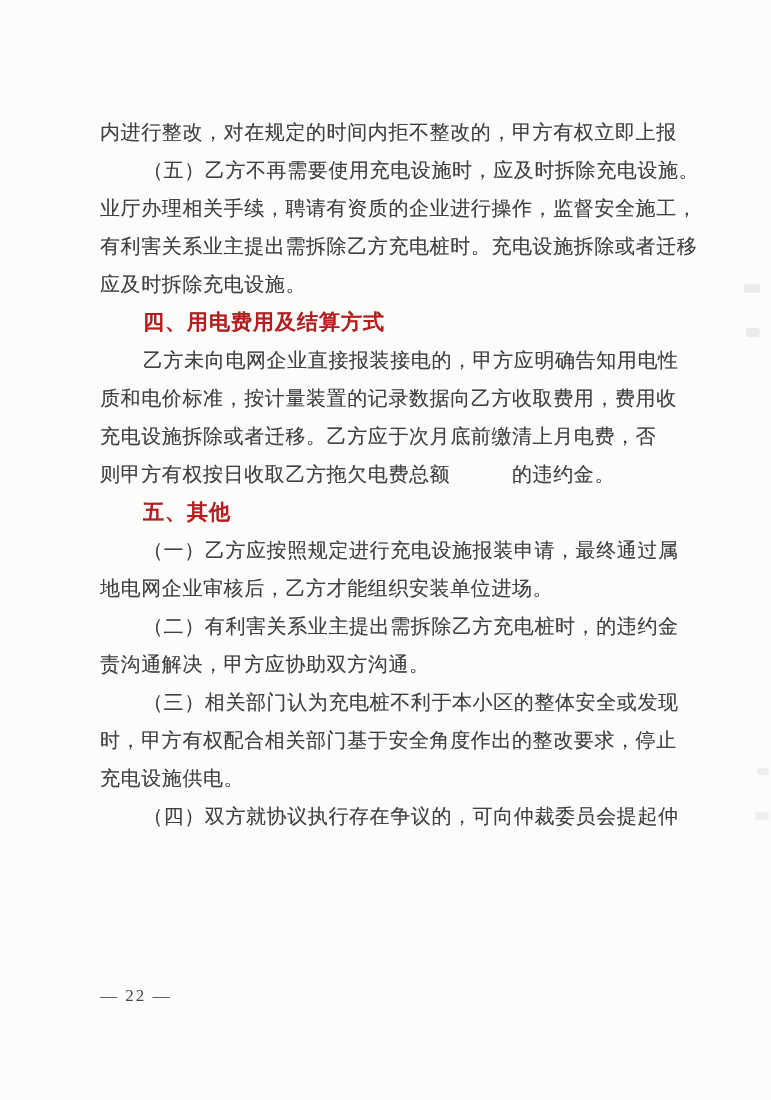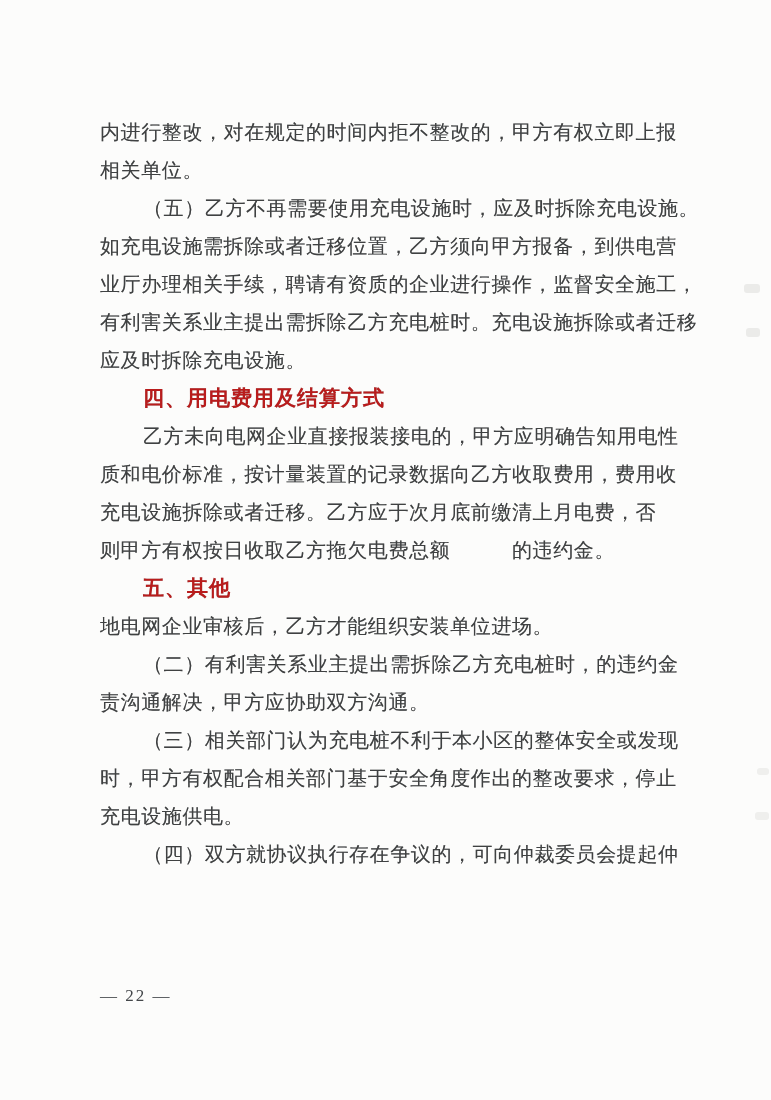--- a/index.html
+++ b/index.html
@@ -66,32 +66,31 @@
   .a3 { left: 757px; top: 768px; width: 12px; height: 7px; background:#efefed; }
   .a4 { left: 755px; top: 812px; width: 14px; height: 8px; background:#efefed; }
 </style>
 </head>
 <body>
 
 <div class="page">
 
   <div class="doc">
     <div class="ln">内进行整改，对在规定的时间内拒不整改的，甲方有权立即上报</div>
-    <div class="ln">相关单位。</div>
     <div class="ln indent">（五）乙方不再需要使用充电设施时，应及时拆除充电设施。</div>
-    <div class="ln">如充电设施需拆除或者迁移位置，乙方须向甲方报备，到供电营</div>
     <div class="ln">业厅办理相关手续，聘请有资质的企业进行操作，监督安全施工，</div>
     <div class="ln">有利害关系业主提出需拆除乙方充电桩时。充电设施拆除或者迁移</div>
     <div class="ln">应及时拆除充电设施。</div>
     <div class="ln heading indent">四、用电费用及结算方式</div>
     <div class="ln indent">乙方未向电网企业直接报装接电的，甲方应明确告知用电性</div>
     <div class="ln">质和电价标准，按计量装置的记录数据向乙方收取费用，费用收</div>
     <div class="ln">充电设施拆除或者迁移。乙方应于次月底前缴清上月电费，否</div>
     <div class="ln">则甲方有权按日收取乙方拖欠电费总额　　　的违约金。</div>
     <div class="ln heading indent">五、其他</div>
+    <div class="ln indent">（一）乙方应按照规定进行充电设施报装申请，最终通过属</div>
     <div class="ln">地电网企业审核后，乙方才能组织安装单位进场。</div>
     <div class="ln indent">（二）有利害关系业主提出需拆除乙方充电桩时，的违约金</div>
     <div class="ln">责沟通解决，甲方应协助双方沟通。</div>
     <div class="ln indent">（三）相关部门认为充电桩不利于本小区的整体安全或发现</div>
     <div class="ln">时，甲方有权配合相关部门基于安全角度作出的整改要求，停止</div>
     <div class="ln">充电设施供电。</div>
     <div class="ln indent">（四）双方就协议执行存在争议的，可向仲裁委员会提起仲</div>
   </div>
 
   <div class="page-number">— 22 —</div>

